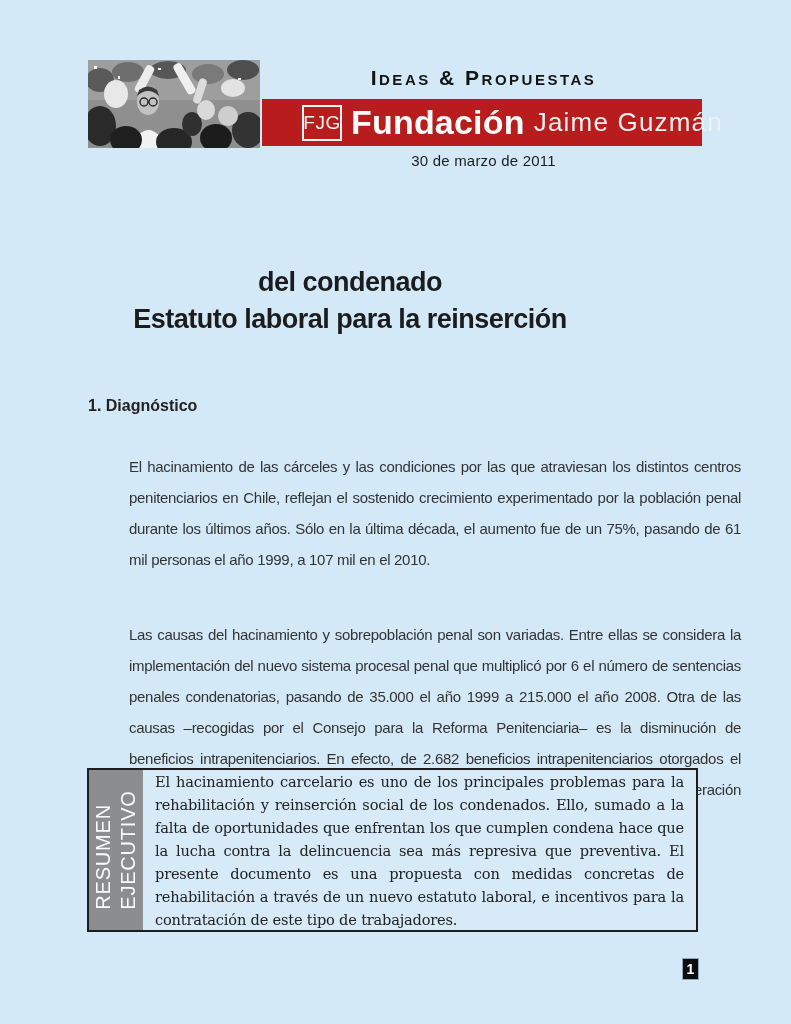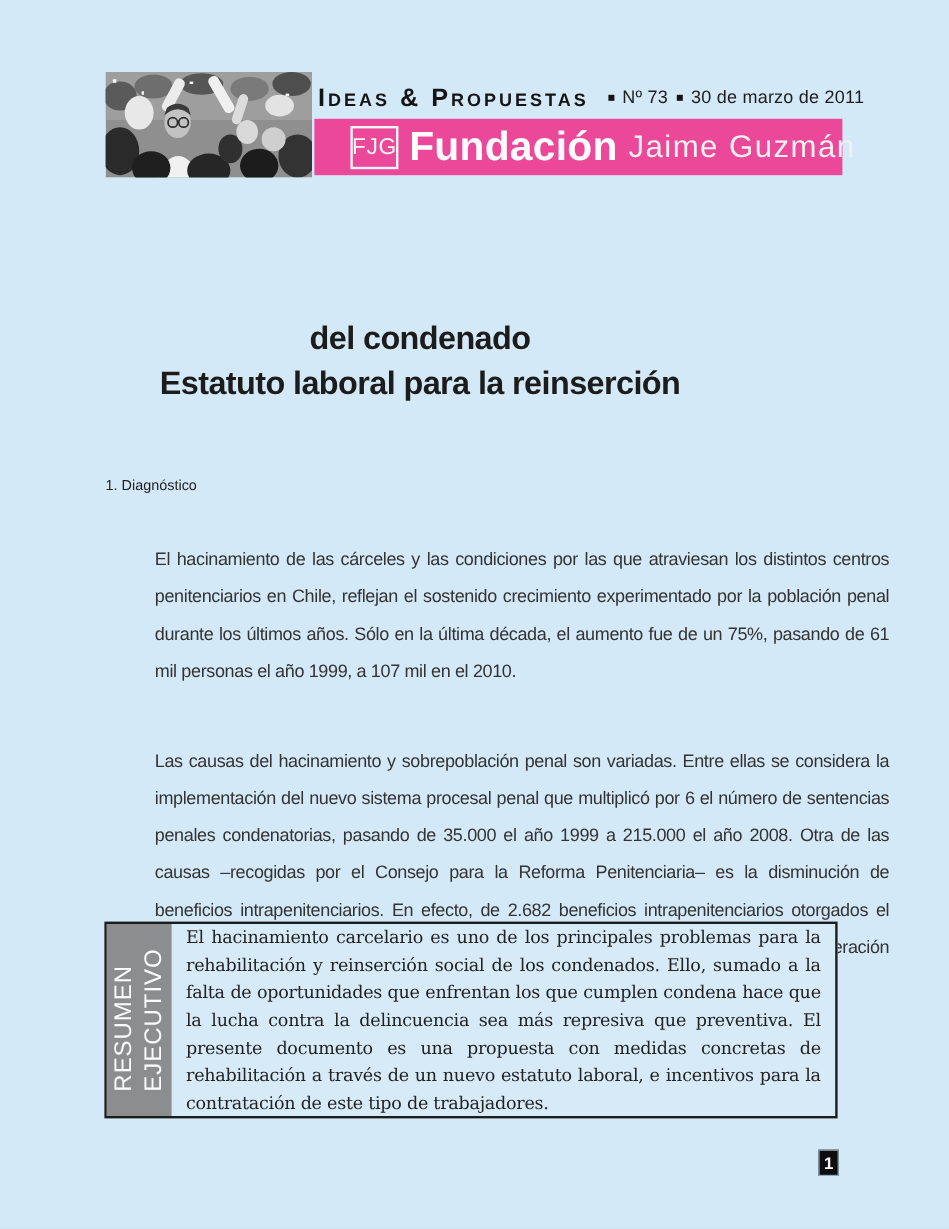--- a/index.html
+++ b/index.html
@@ -16,20 +16,21 @@
 
   
   .photo{
     position:absolute;left:88px;top:60px;width:172px;height:88px;
     display:block;
   }
   .masthead-line{
     position:absolute;left:265px;top:66px;width:437px;height:31px;
     display:flex;align-items:center;gap:7px;
     color:#141414;
+    flex-direction:column;
   }
   .brand{
     font-variant:small-caps;
     font-weight:bold;
     font-size:21px;
     letter-spacing:2.5px;
     color:#141414;
     white-space:nowrap;
   }
   .sep-bar{
@@ -40,23 +41,23 @@
     flex:0 0 auto;
   }
   .issue{
     font-size:15px;color:#1d1d1d;white-space:nowrap;letter-spacing:0.2px;
   }
   .mast-date{
     font-size:15px;color:#1d1d1d;white-space:nowrap;letter-spacing:0.2px;
   }
   .black-bar{
     position:absolute;left:262px;top:99px;width:440px;height:47px;
-    background:#ec4899;
+    background:#b91c1c;
     display:flex;align-items:center;
-    padding-left:30px;box-sizing:border-box;gap:9px;
+    padding-left:40px;box-sizing:border-box;gap:9px;
   }
   .fjg-box{
     border:2px solid #f4f4f4;color:#f4f4f4;
     width:36px;height:32px;
     display:flex;align-items:center;justify-content:center;
     font-size:19px;font-weight:400;letter-spacing:0.5px;
   }
   .org-bold{
     color:#fbfbfb;font-size:34px;font-weight:bold;letter-spacing:0.2px;
     white-space:nowrap;
@@ -69,21 +70,21 @@
   
   .title-wrap{
     position:absolute;left:88px;top:264px;width:524px;
     text-align:center;
     font-weight:bold;font-size:27px;line-height:37px;
     letter-spacing:-0.5px;
     color:#1c1c1c;
   }
   .section-heading{
     position:absolute;left:88px;top:397px;width:612px;
-    font-weight:normal;font-size:12px;color:#222;
+    font-weight:bold;font-size:16px;color:#222;
   }
   .para{
     position:absolute;left:88px;width:612px;
     font-size:15px;line-height:31px;letter-spacing:-0.3px;
     color:#333;
     text-align:justify;
     margin-left:41px;
   }
   #p1{top:436px;}
   #p2{top:541px;}

